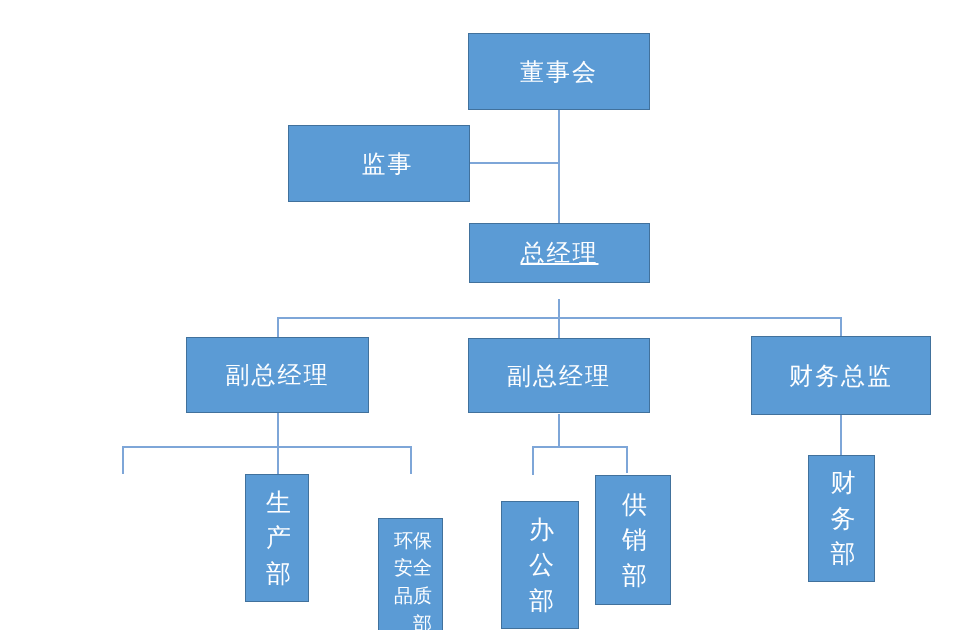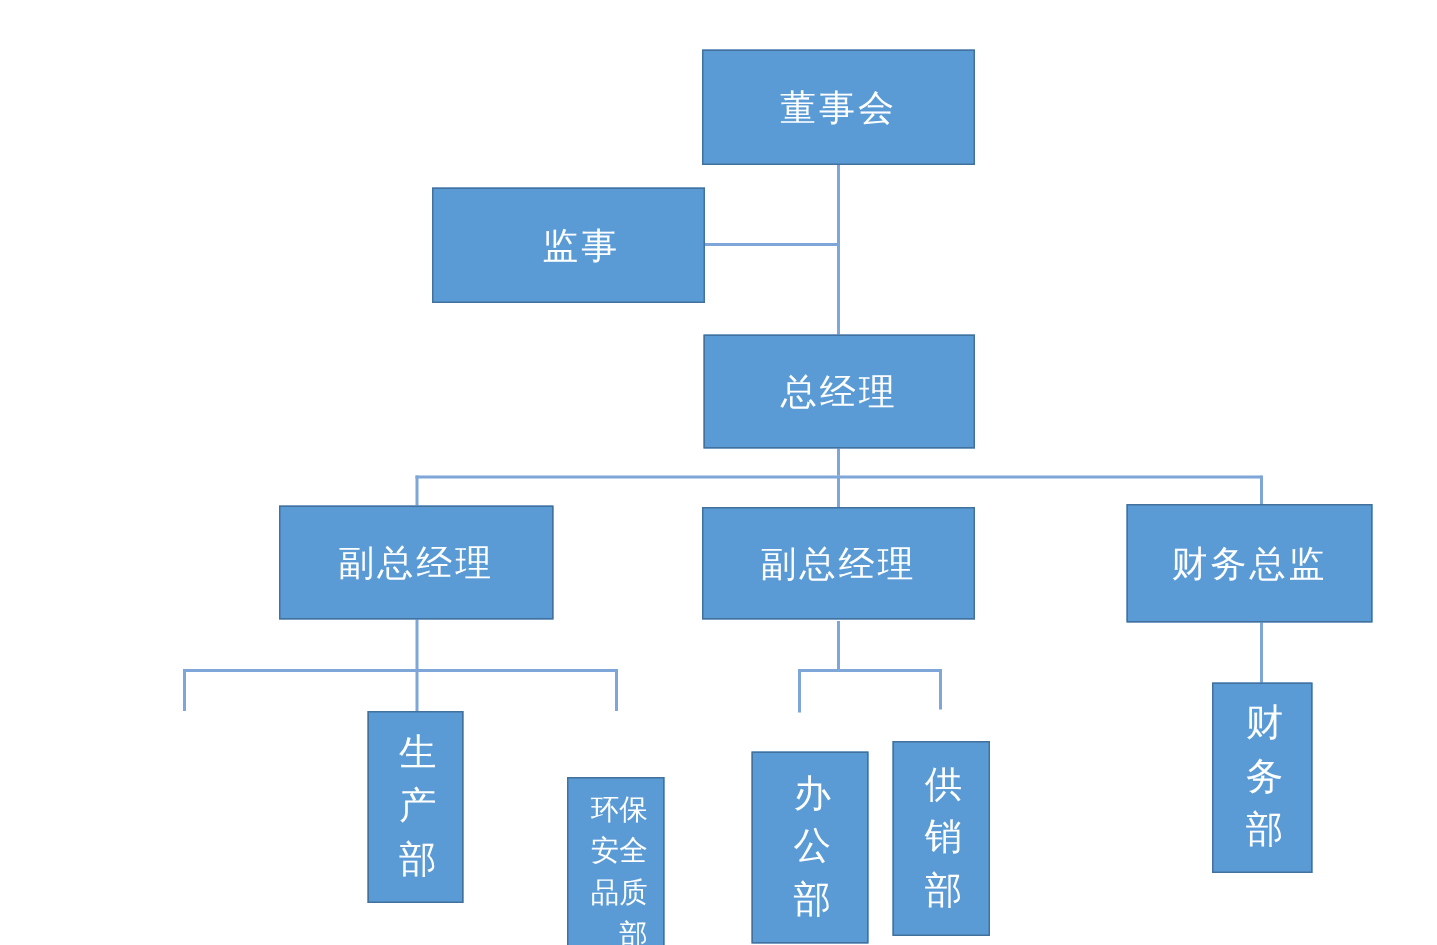--- a/index.html
+++ b/index.html
@@ -82,43 +82,43 @@
   <div class="line v" style="left:840px; top:415px; height:60px;"></div>
 
   <div class="node wide" style="left:468px; top:33px; width:182px; height:77px;">
     <span class="node-label">董事会</span>
   </div>
 
   <div class="node wide" style="left:288px; top:125px; width:182px; height:77px;padding-left:17px;">
     <span class="node-label">监事</span>
   </div>
 
-  <div class="node wide" style="left:469px; top:223px; width:181px; height:76px;">
+  <div class="node wide" style="left:469px; top:223px; width:181px; height:60px;text-decoration:underline;">
     <span class="node-label">总经理</span>
   </div>
 
   <div class="node wide" style="left:186px; top:337px; width:183px; height:76px;">
     <span class="node-label">副总经理</span>
   </div>
   <div class="node wide" style="left:468px; top:338px; width:182px; height:75px;">
     <span class="node-label">副总经理</span>
   </div>
-  <div class="node wide" style="left:751px; top:336px; width:164px; height:79px;">
+  <div class="node wide" style="left:751px; top:336px; width:180px; height:79px;">
     <span class="node-label">财务总监</span>
   </div>
 
   <div class="node tall" style="left:245px; top:474px; width:64px; height:128px;">
     <span class="node-label">生产部</span>
   </div>
   <div class="node tall-2col" style="left:378px; top:474px; width:65px; height:128px;">
     <span class="node-label">环保安全品质部</span>
   </div>
   <div class="node tall" style="left:501px; top:501px; width:78px; height:128px;">
     <span class="node-label">办公部</span>
   </div>
-  <div class="node tall" style="left:595px; top:494px; width:65px; height:130px;">
+  <div class="node tall" style="left:595px; top:475px; width:76px; height:130px;">
     <span class="node-label">供销部</span>
   </div>
   <div class="node tall" style="left:808px; top:455px; width:67px; height:127px;">
     <span class="node-label">财务部</span>
   </div>
 
 </div>
 
 </body></html>

